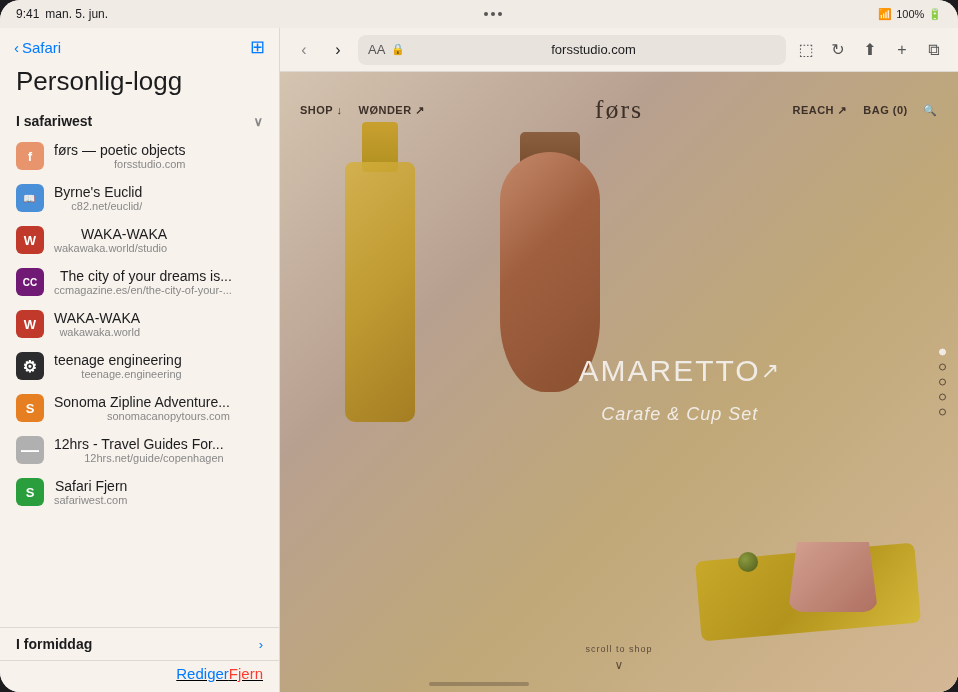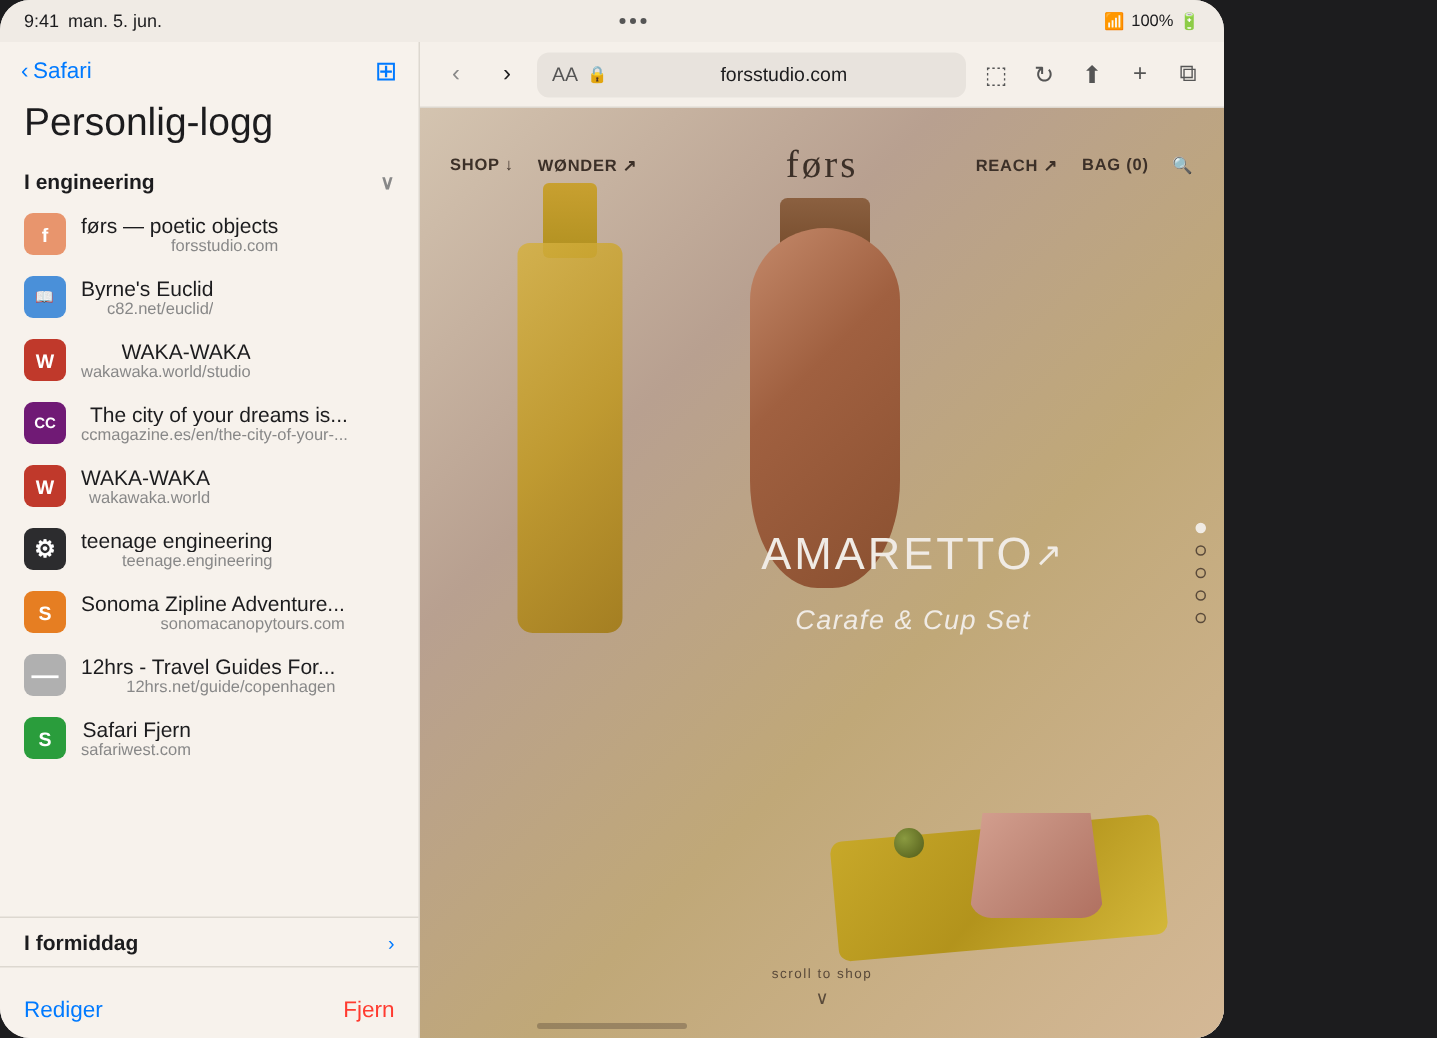--- a/index.html
+++ b/index.html
@@ -7,21 +7,21 @@
       width: 958px;
       height: 692px;
       background: #1c1c1e;
       font-family: -apple-system, 'SF Pro Text', 'Helvetica Neue', sans-serif;
       overflow: hidden;
       position: relative;
     }
 
     
     .ipad-frame {
-      width: 816px;
+      width: 958px;
       height: 692px;
       background: #e8e4df;
       border-radius: 20px;
       position: relative;
       overflow: hidden;
     }
 
     
     .status-bar {
       height: 28px;
@@ -163,23 +163,24 @@
       color: #1c1c1e;
     }
     .section-footer-chevron {
       color: #007aff;
       font-size: 13px;
     }
 
     
     .sidebar-bottom {
       display: flex;
-      justify-content: space-between;
-      padding: 20px 16px 10px;
+      justify-content: flex-end;
+      padding: 4px 16px 10px;
       border-top: 1px solid #ddd8d0;
+      text-decoration: underline;
     }
     .sidebar-bottom-btn {
       font-size: 15px;
       cursor: pointer;
     }
     .btn-blue { color: #007aff; }
     .btn-red { color: #ff3b30; }
 
     
     .browser-content {
@@ -498,21 +499,21 @@
         <div class="safari-back">
           <span>‹</span>
           <span>Safari</span>
         </div>
         <div class="sidebar-icon-btn">⊞</div>
       </div>
 
       <div class="sidebar-title">Personlig-logg</div>
 
       <div class="section-header">
-        <span>I engineering</span>
+        <span>I safariwest</span>
         <span class="chevron">∨</span>
       </div>
 
       <div class="history-list">
 
         <div class="history-item">
           <div class="favicon favicon-orange">f</div>
           <div class="item-text">
             <span class="item-title">førs — poetic objects</span>
             <span class="item-url">forsstudio.com</span>

